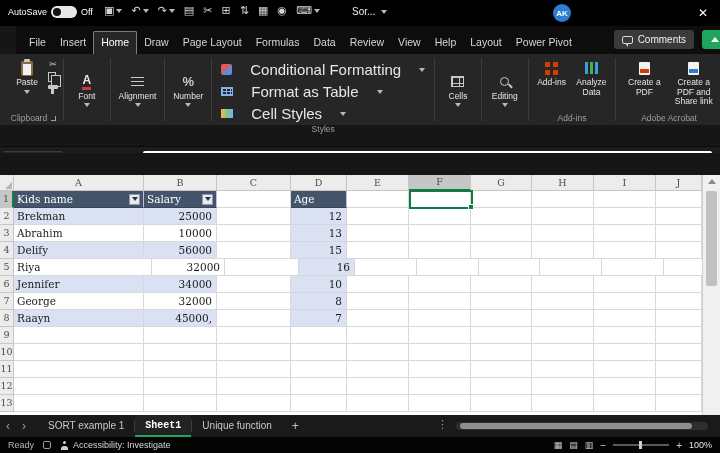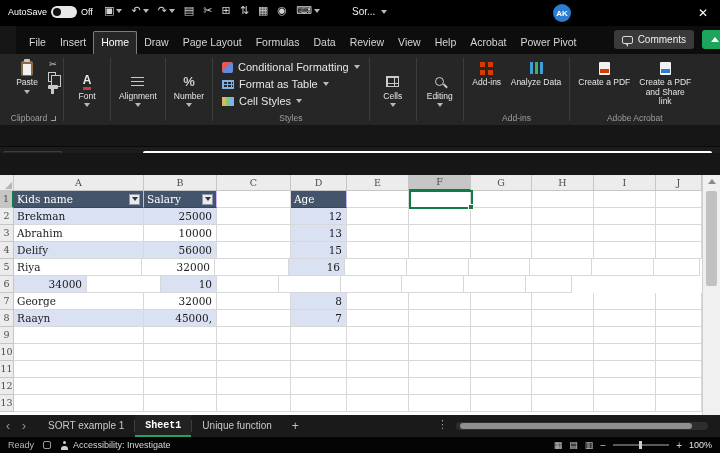--- a/index.html
+++ b/index.html
@@ -48,21 +48,21 @@
   .icon-brush::after { content:""; position:absolute; left:3px; top:4px; width:3px; height:5px; background:#c9c9c9; }
   .icon-paste { width:12px; height:15px; background:#8b6b43; border-radius:2px; position:relative; }
   .icon-paste::before { content:""; position:absolute; top:-2px; left:3px; width:6px; height:3px; background:#c9c9c9; border-radius:1px; }
   .icon-paste::after { content:""; position:absolute; top:3px; left:2px; width:8px; height:11px; background:#f2f2f2; }
   .icon-font { color:#e8e8e8; font-weight:bold; font-size:12px; line-height:12px; border-bottom:3px solid #c43e3e; padding-bottom:1px; }
   .icon-font::before { content:"A"; }
   .icon-align { width:13px; height:9px; background-image:repeating-linear-gradient(#c9c9c9 0 1px, transparent 1px 4px); }
   .icon-num { color:#c9c9c9; font-size:13px; font-weight:bold; }
   .icon-num::before { content:"%"; }
   .styles-rows { display:flex; flex-direction:column; gap:1px; padding-top:2px; }
-  .style-row { display:flex; align-items:center; gap:5px; font-size:11px; color:#e6e6e6; padding:2px 4px; border-radius:3px; white-space:nowrap; }
+  .style-row { display:flex; align-items:center; gap:18px; font-size:15px; color:#e6e6e6; padding:2px 4px; border-radius:3px; white-space:nowrap; }
   .icon-cf { width:11px; height:11px; border-radius:2px; background:linear-gradient(135deg,#e05c5c 0 50%,#5c8de0 50% 100%); }
   .icon-fat { width:12px; height:9px; border:1px solid #7fb3e8; background-image:linear-gradient(#7fb3e8 1px,transparent 1px),linear-gradient(90deg,#7fb3e8 1px,transparent 1px); background-size:4px 3px; }
   .icon-cs { width:12px; height:9px; background:linear-gradient(90deg,#e0b55c 0 33%,#7fc97f 33% 66%,#7fb3e8 66%); }
   .icon-cells { width:13px; height:11px; border:1px solid #c9c9c9; background-image:linear-gradient(#c9c9c9 1px,transparent 1px),linear-gradient(90deg,#c9c9c9 1px,transparent 1px); background-size:7px 6px; }
   .icon-find { width:9px; height:9px; border:1.5px solid #c9c9c9; border-radius:50%; position:relative; }
   .icon-find::after { content:""; position:absolute; left:7px; top:7px; width:5px; height:1.5px; background:#c9c9c9; transform:rotate(45deg); }
   .icon-addins { width:5px; height:5px; background:#d83b01; box-shadow:8px 0 0 #d83b01, 0 8px 0 #d83b01, 8px 8px 0 #d83b01; margin:0 8px 8px 0; }
   .icon-analyze { width:13px; height:12px; background:linear-gradient(90deg,#3aa0dd 0 3px,transparent 3px 5px,#45b058 5px 8px,transparent 8px 10px,#3aa0dd 10px 13px); }
   .icon-pdf { width:11px; height:13px; background:#f2f2f2; border-radius:1px; position:relative; }
   .icon-pdf::after { content:""; position:absolute; bottom:2px; left:1px; right:1px; height:4px; background:#d83b01; }
@@ -198,21 +198,21 @@
         <div class="rtab">File</div>
         <div class="rtab">Insert</div>
         <div class="rtab active">Home</div>
         <div class="rtab">Draw</div>
         <div class="rtab">Page Layout</div>
         <div class="rtab">Formulas</div>
         <div class="rtab">Data</div>
         <div class="rtab">Review</div>
         <div class="rtab">View</div>
         <div class="rtab">Help</div>
-        <div class="rtab">Acrobat</div>
+        <div class="rtab">Layout</div>
         <div class="rtab">Power Pivot</div>
       </div>
     <div class="comments-btn">
       <span class="icon-comment"></span>
       <span>Comments</span>
     </div>
     <div class="share-btn">
       <span class="share-arrow"></span>
     </div>
   </div>
@@ -449,33 +449,34 @@
         <div class="g-cell cell band num" style="width: 56px;">15</div>
         <div class="g-cell cell" style="width: 62px;"></div>
         <div class="g-cell cell" style="width: 62px;"></div>
         <div class="g-cell cell" style="width: 61px;"></div>
         <div class="g-cell cell" style="width: 62px;"></div>
         <div class="g-cell cell" style="width: 62px;"></div>
         <div class="g-cell cell" style="width: 46px;"></div>
       </div>
       <div class="g-row">
         <div class="g-cell row-head" style="width: 14px;">5</div>
-        <div class="g-cell cell" style="width: 128px;">Riya</div>
+        <div class="g-cell cell" style="width: 138px;">Riya</div>
         <div class="g-cell cell num" style="width: 73px;">32000</div>
         <div class="g-cell cell" style="width: 74px;"></div>
         <div class="g-cell cell band num" style="width: 56px;">16</div>
         <div class="g-cell cell" style="width: 62px;"></div>
         <div class="g-cell cell" style="width: 62px;"></div>
         <div class="g-cell cell" style="width: 61px;"></div>
         <div class="g-cell cell" style="width: 62px;"></div>
         <div class="g-cell cell" style="width: 62px;"></div>
         <div class="g-cell cell" style="width: 46px;"></div>
       </div>
       <div class="g-row">
         <div class="g-cell row-head" style="width: 14px;">6</div>
+        <div class="g-cell cell band" style="width: 130px;">Jennifer</div>
         <div class="g-cell cell band num" style="width: 73px; text-align: right;">34000</div>
         <div class="g-cell cell" style="width: 74px;"></div>
         <div class="g-cell cell band num" style="width: 56px;">10</div>
         <div class="g-cell cell" style="width: 62px;"></div>
         <div class="g-cell cell" style="width: 62px;"></div>
         <div class="g-cell cell" style="width: 61px;"></div>
         <div class="g-cell cell" style="width: 62px;"></div>
         <div class="g-cell cell" style="width: 62px;"></div>
         <div class="g-cell cell" style="width: 46px;"></div>
       </div>

